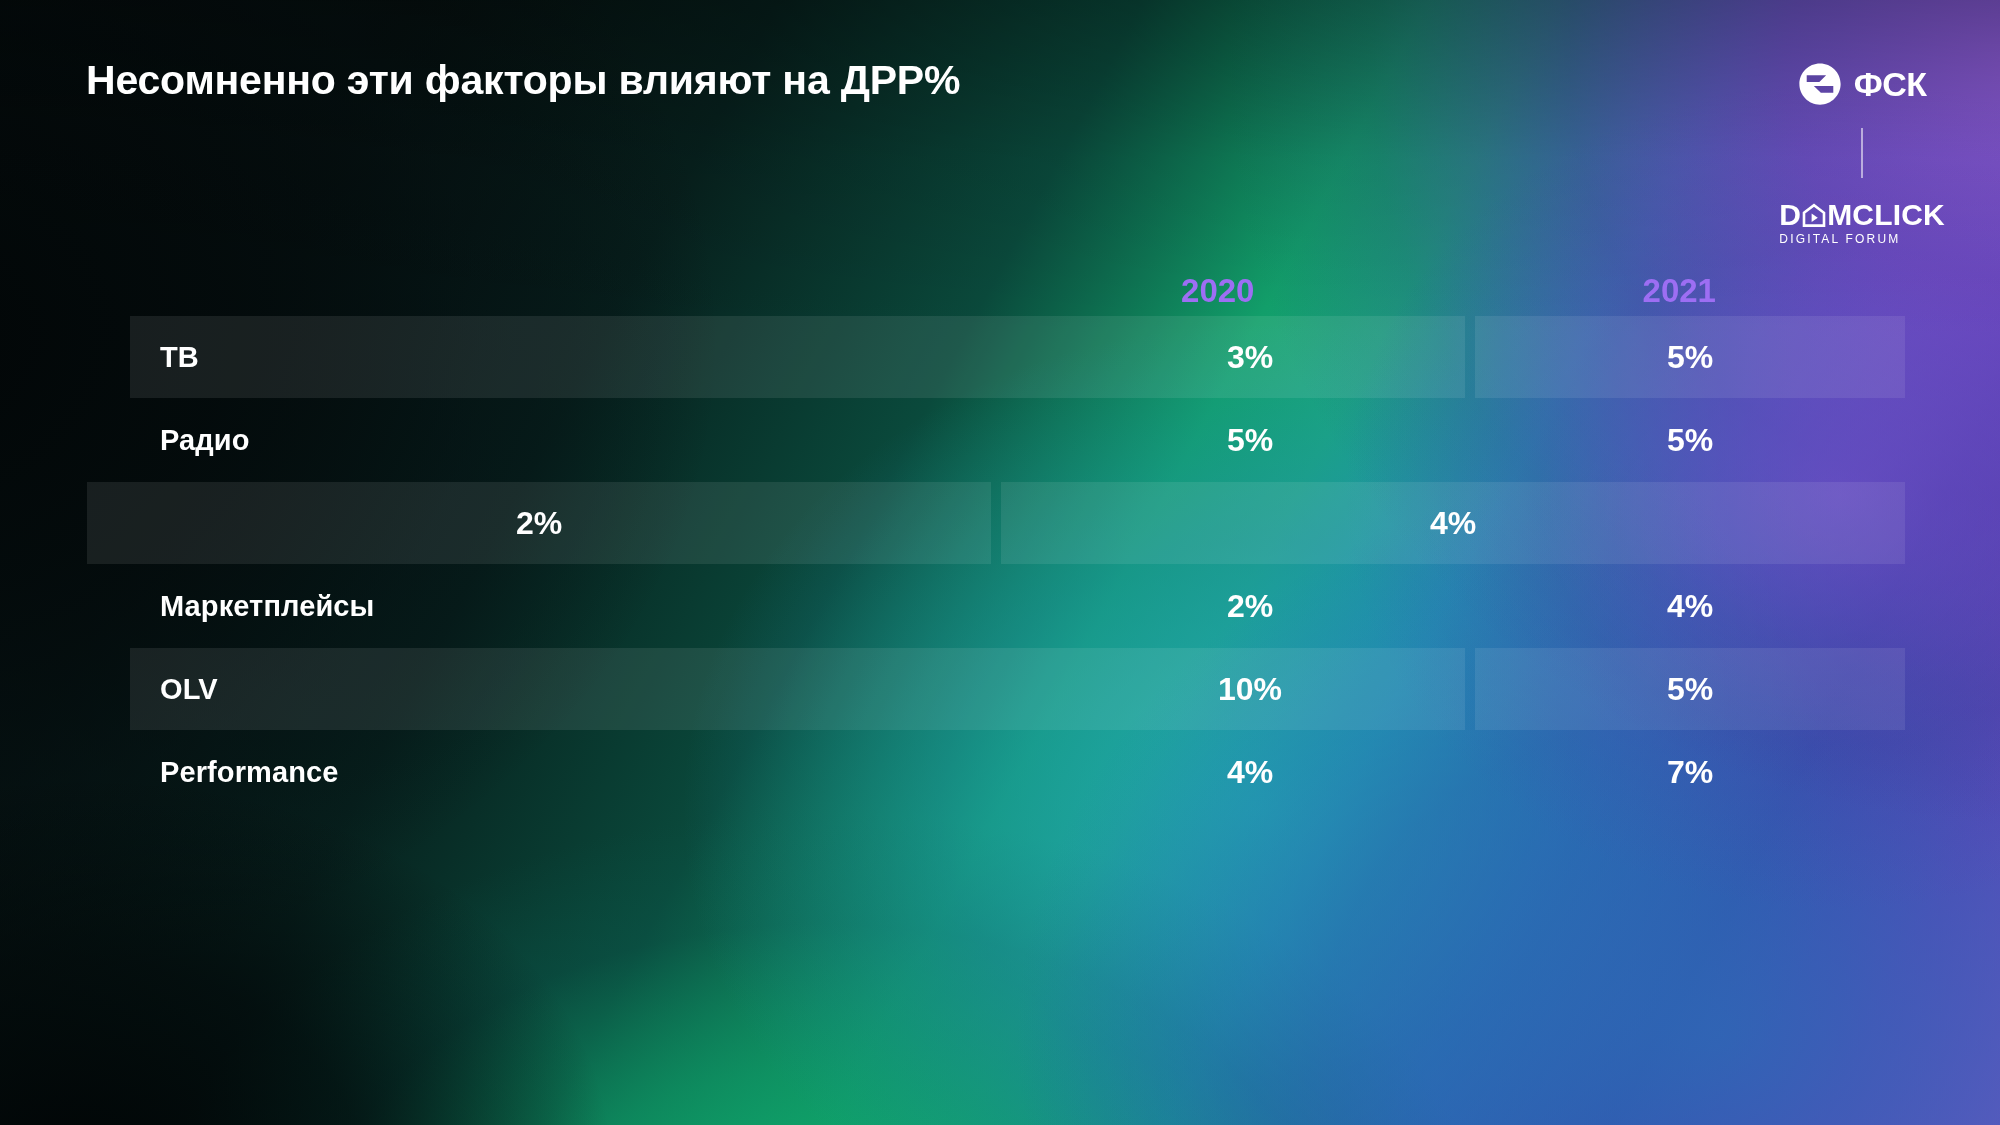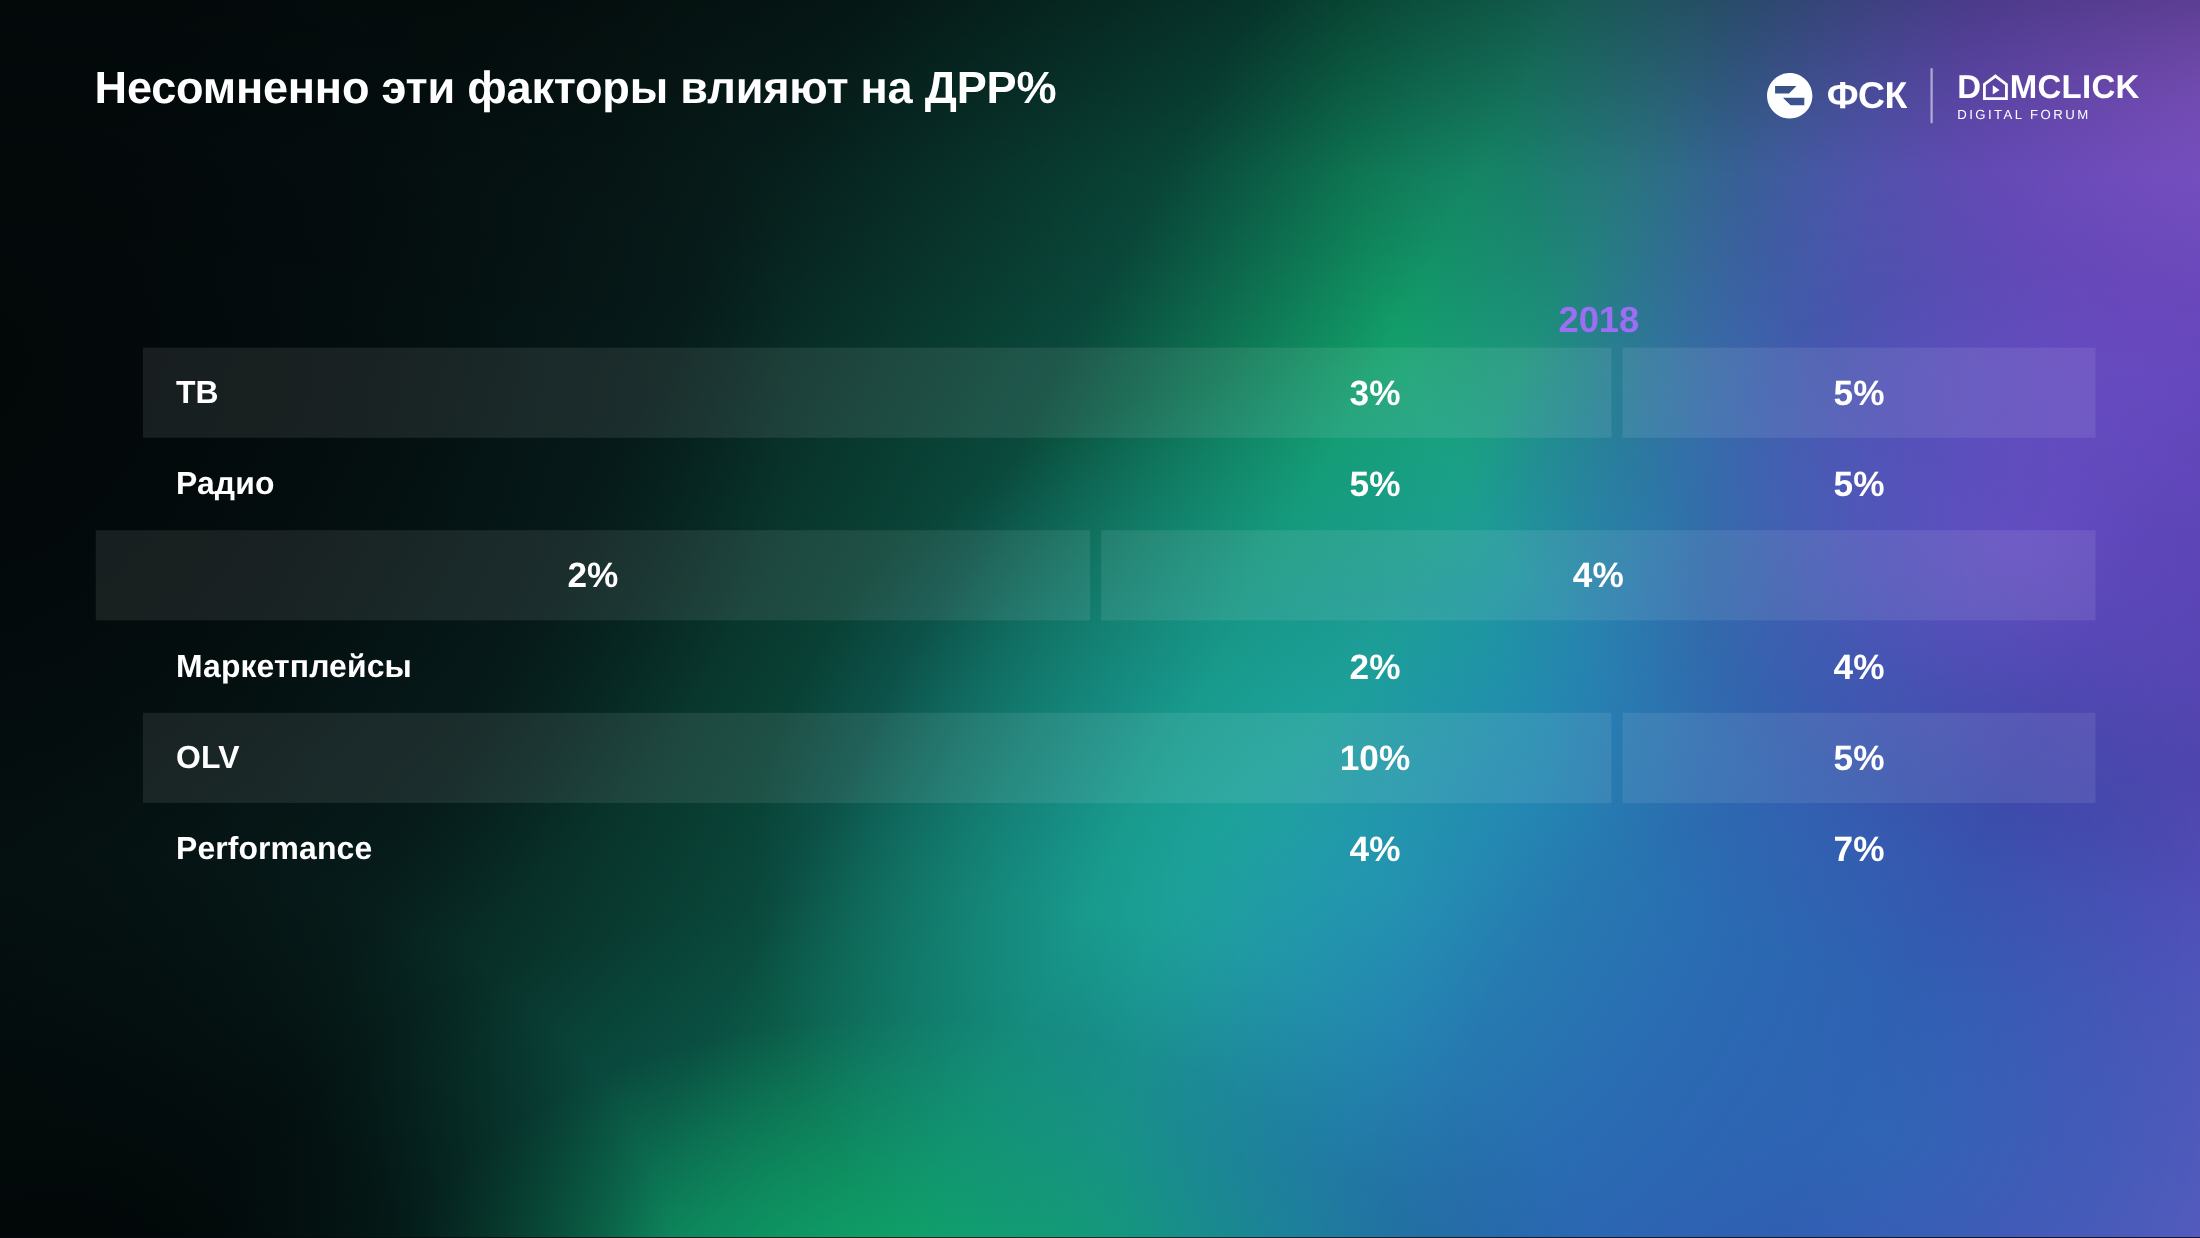--- a/index.html
+++ b/index.html
@@ -101,21 +101,21 @@
     z-index:8;
   }
   .title {
     position:absolute; left:86px; top:57px;
     font-size:41px; font-weight:bold; color:#ffffff;
     letter-spacing:-0.2px; white-space:nowrap;
   }
 
   .logo-wrap {
     position:absolute; right:55px; top:62px;
-    display:flex; align-items:center; gap:22px;
+    display:flex; align-items:center; gap:22px;flex-direction:column;
   }
   .fsk { display:flex; align-items:center; gap:12px; }
   .fsk-mark { width:44px; height:44px; display:block; }
   .fsk-text {
     font-size:34px; font-weight:bold; color:#ffffff;
     letter-spacing:-0.6px; line-height:1;
   }
   .logo-div { width:2px; height:50px; background:rgba(255,255,255,0.55); }
   .dc { display:flex; flex-direction:column; gap:3px; }
   .dc-top {
@@ -216,21 +216,22 @@
         <div class="dc-bottom">DIGITAL FORUM</div>
       </div>
 
     </div>
   </div>
 
   <div class="table">
 
     <div class="thead">
       <div class="th-label"></div>
-      <div class="th-year y2">2018</div>
+      <div class="th-year">2020</div>
+      <div class="th-year y2">2021</div>
     </div>
 
     <div class="trow shaded">
       <div class="cell c-label">ТВ</div>
       <div class="cell c-val">3%</div>
       <div class="cell c-val v2">5%</div>
     </div>
 
     <div class="trow">
       <div class="cell c-label">Радио</div>

